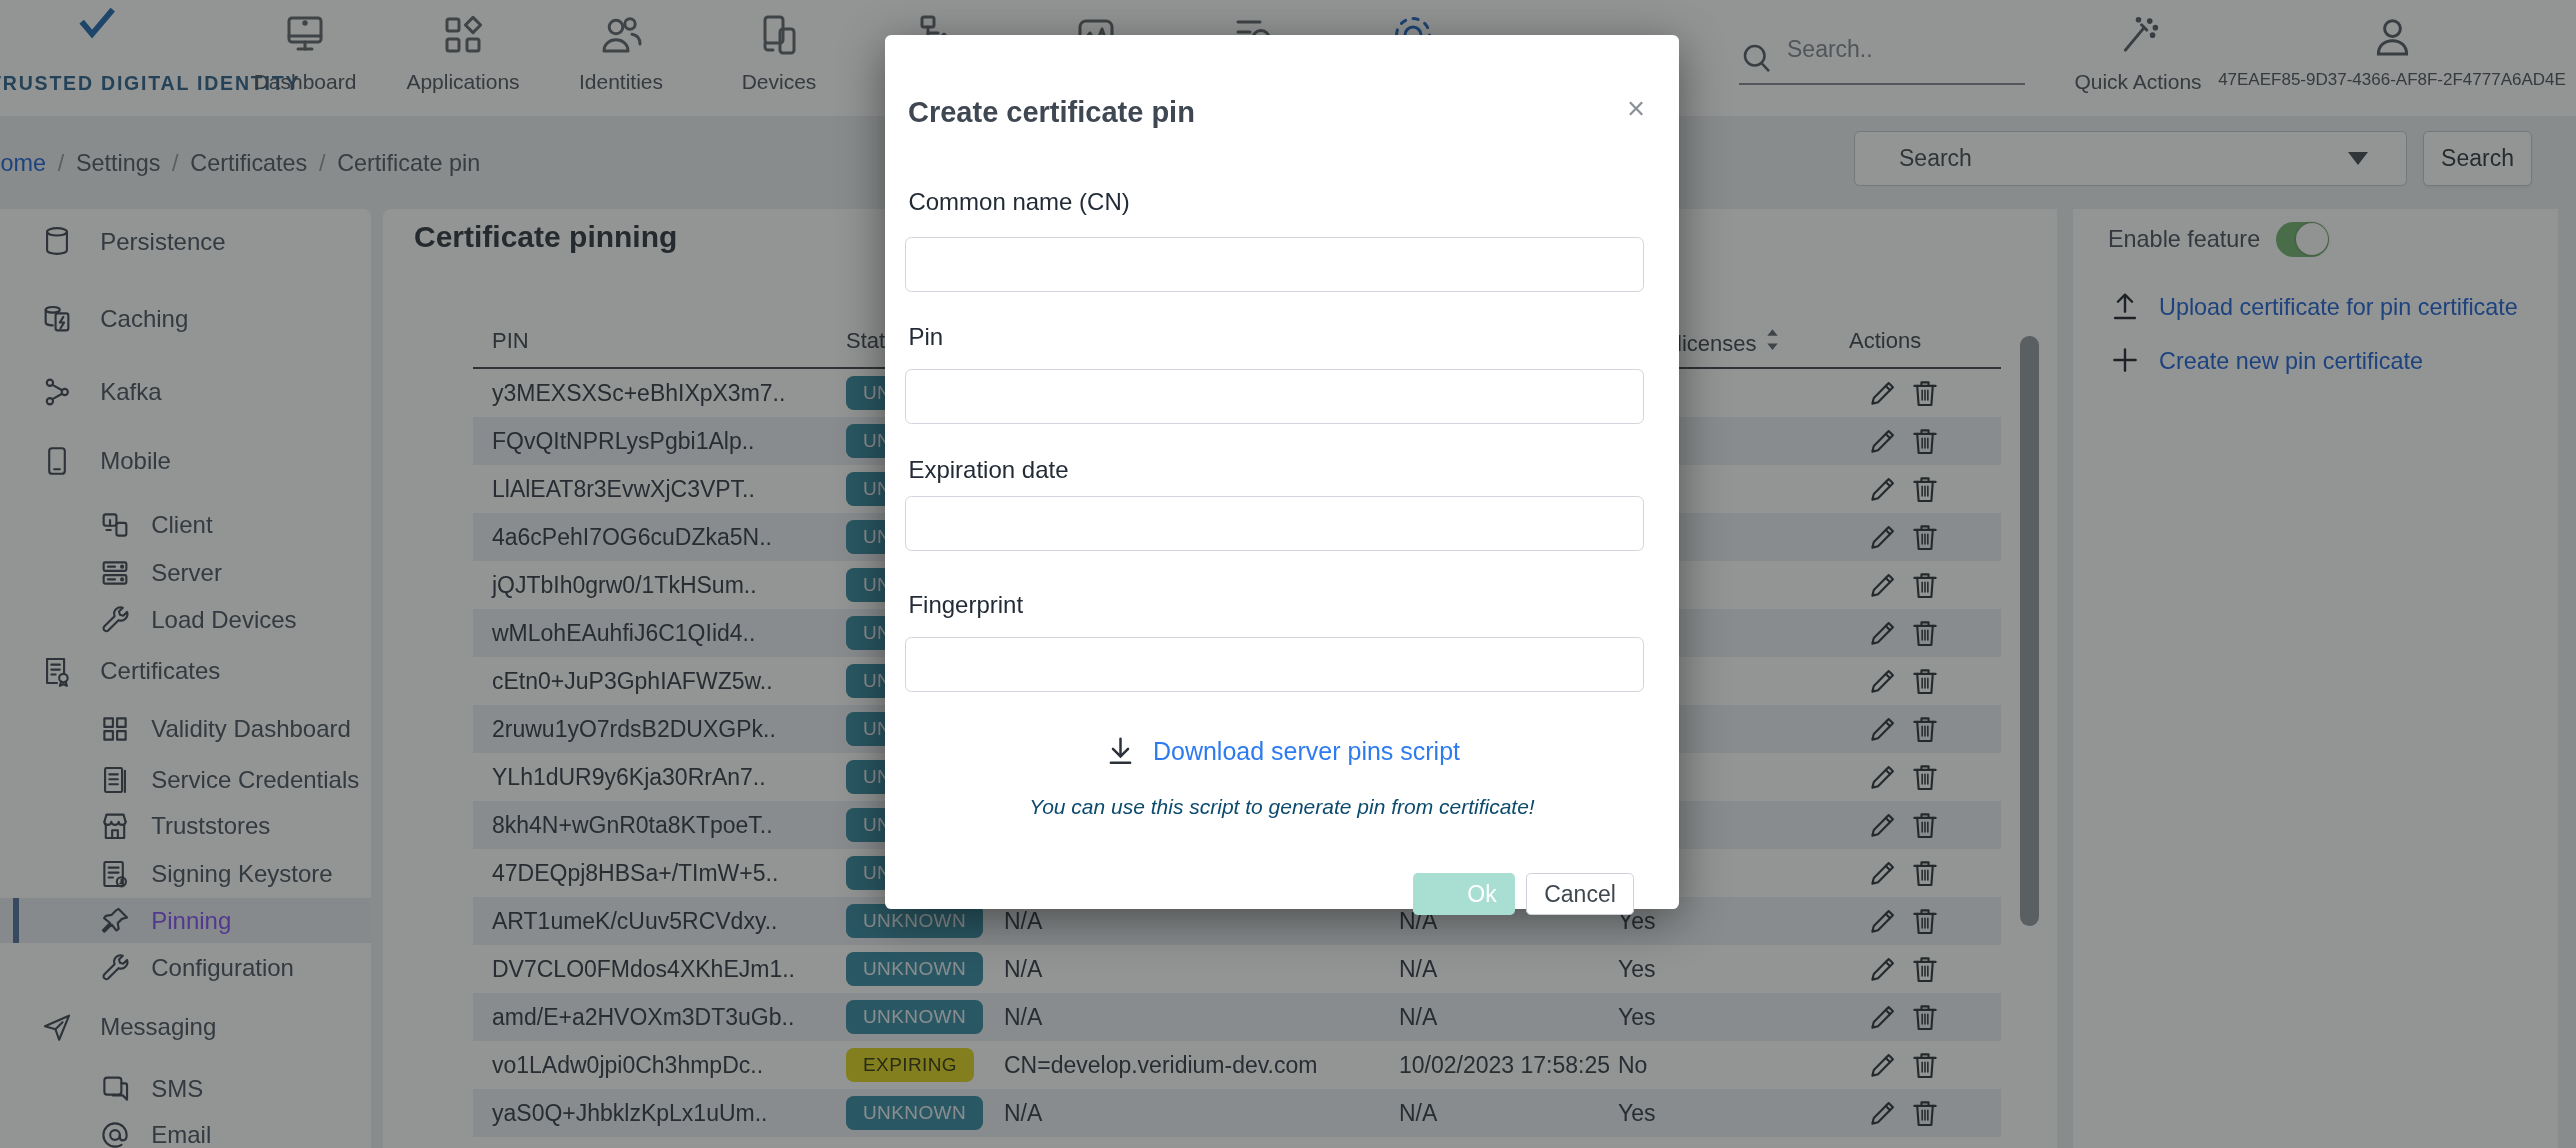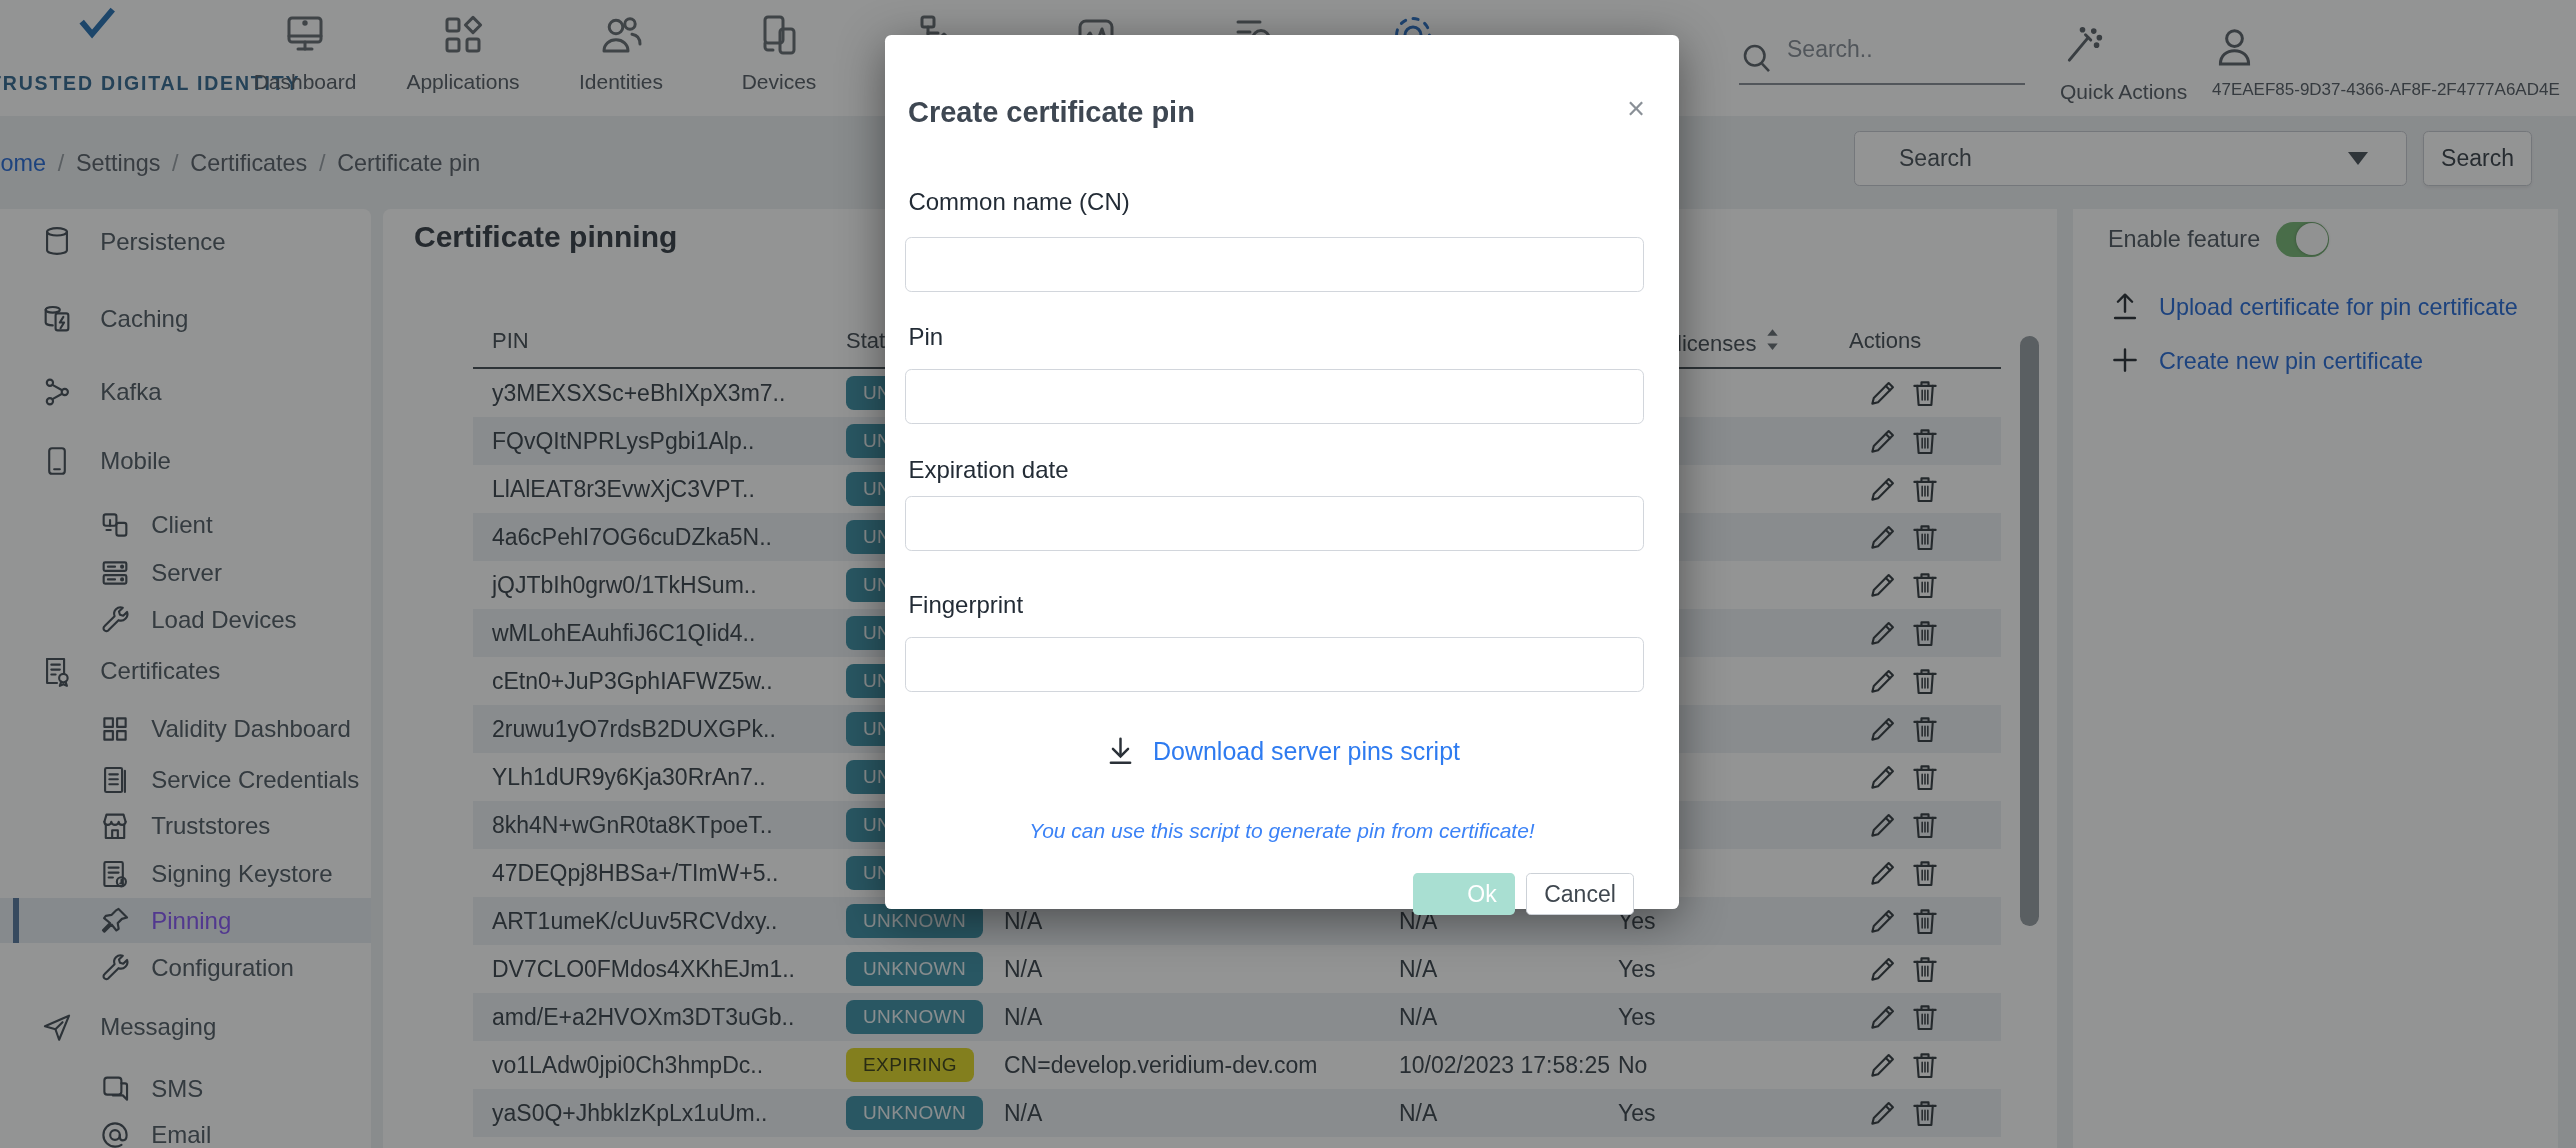--- a/index.html
+++ b/index.html
@@ -18,21 +18,21 @@
   .nav-item.active .ic { color:#2f72c4; }
   .nav-item .lbl { display:block; margin-top:7.8px; font-size:21px; color:#5a6169; }
 
   #top-search { position:absolute; left:1739px; top:31px; width:289px; height:55px; }
   #top-search .sic { position:absolute; left:0; top:9.4px; color:#5f666d; }
   #top-search input { position:absolute; left:48px; top:4.7px; width:234px; border:none; outline:none;
     font-size:23px; color:#4a525a; background:transparent; font-family:"Liberation Sans",sans-serif; }
   #top-search input::placeholder { color:#8a9099; }
   #top-search .uline { position:absolute; left:0; top:52px; width:286px; height:2.3px; background:#8b9199; }
 
-  .top-action { position:absolute; top:23px; text-align:left; cursor:pointer; }
+  .top-action { position:absolute; top:13px; text-align:center; cursor:pointer; }
   .top-action .ic { color:#5f666d; }
   .top-action .lbl { display:block; margin-top:6.3px; font-size:21px; color:#5a6169; white-space:nowrap; }
   #quick-actions { left:2060px; width:156px; }
   #user-menu { left:2212px; width:360px; }
   #user-menu .lbl { font-size:17px; }
 
   
   #crumbrow { position:absolute; left:0; top:116px; width:2576px; height:93px; }
   #breadcrumb { position:absolute; left:-16.4px; top:34px; font-size:23.4px; white-space:nowrap; }
   #breadcrumb .link { color:#2e6fd8; cursor:pointer; }
@@ -96,22 +96,22 @@
     border-radius:6.3px; box-shadow:0 11px 47px rgba(0,0,0,.45); z-index:50; }
   #modal .title { position:absolute; left:23px; top:61px; font-size:29px; font-weight:700; color:#3e4752; }
   #modal .close { position:absolute; right:34px; top:58px; font-size:31px; color:#8a9097; cursor:pointer; line-height:1; }
   .fgroup .flabel { position:absolute; left:23.4px; font-size:24px; color:#232c36; }
   .fgroup input { position:absolute; left:20.3px; width:739px; height:55px; border:1.6px solid #d2d6dc;
     border-radius:6.3px; outline:none; font-size:23px; padding:0 15.6px; color:#333;
     font-family:"Liberation Sans",sans-serif; background:#fff; }
   #dl-row { position:absolute; left:0; top:698px; width:794px; text-align:center; cursor:pointer; }
   #dl-row .ic { color:#2b3138; display:inline-block; vertical-align:middle; }
   #dl-row .lbl { font-size:25px; color:#2e7bf0; margin-left:12.5px; display:inline-block; vertical-align:middle; }
-  #modal .note { position:absolute; left:0; top:784px; width:794px; text-align:center; font-size:21px;
-    font-style:italic; color:#3b82f6; }
+  #modal .note { position:absolute; left:0; top:760px; width:794px; text-align:center; font-size:21px;
+    font-style:italic; color:#0c4a6e; }
   #ok-btn { position:absolute; left:528px; top:838px; width:102px; height:42px; background:#a9dfd2;
     border:none; border-radius:4.7px; color:#ffffff; font-size:23px; cursor:pointer;
     font-family:"Liberation Sans",sans-serif;padding-left:36px; }
   #cancel-btn { position:absolute; left:641px; top:838px; width:108px; height:42px; background:#fff;
     border:1.6px solid #ccd1d7; border-radius:4.7px; color:#3f474f; font-size:23px; cursor:pointer;
     font-family:"Liberation Sans",sans-serif; }
 </style>
 </head>
 <body>
 

